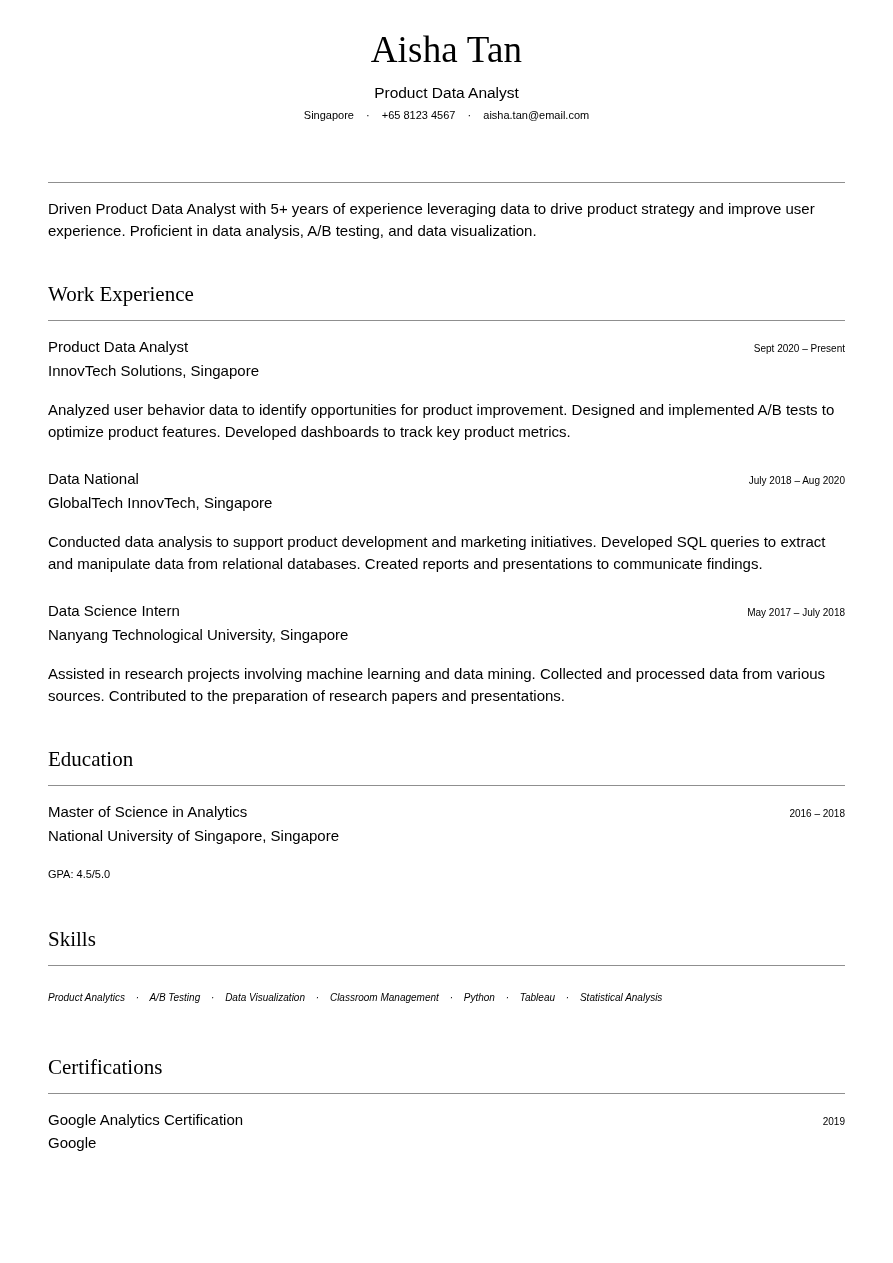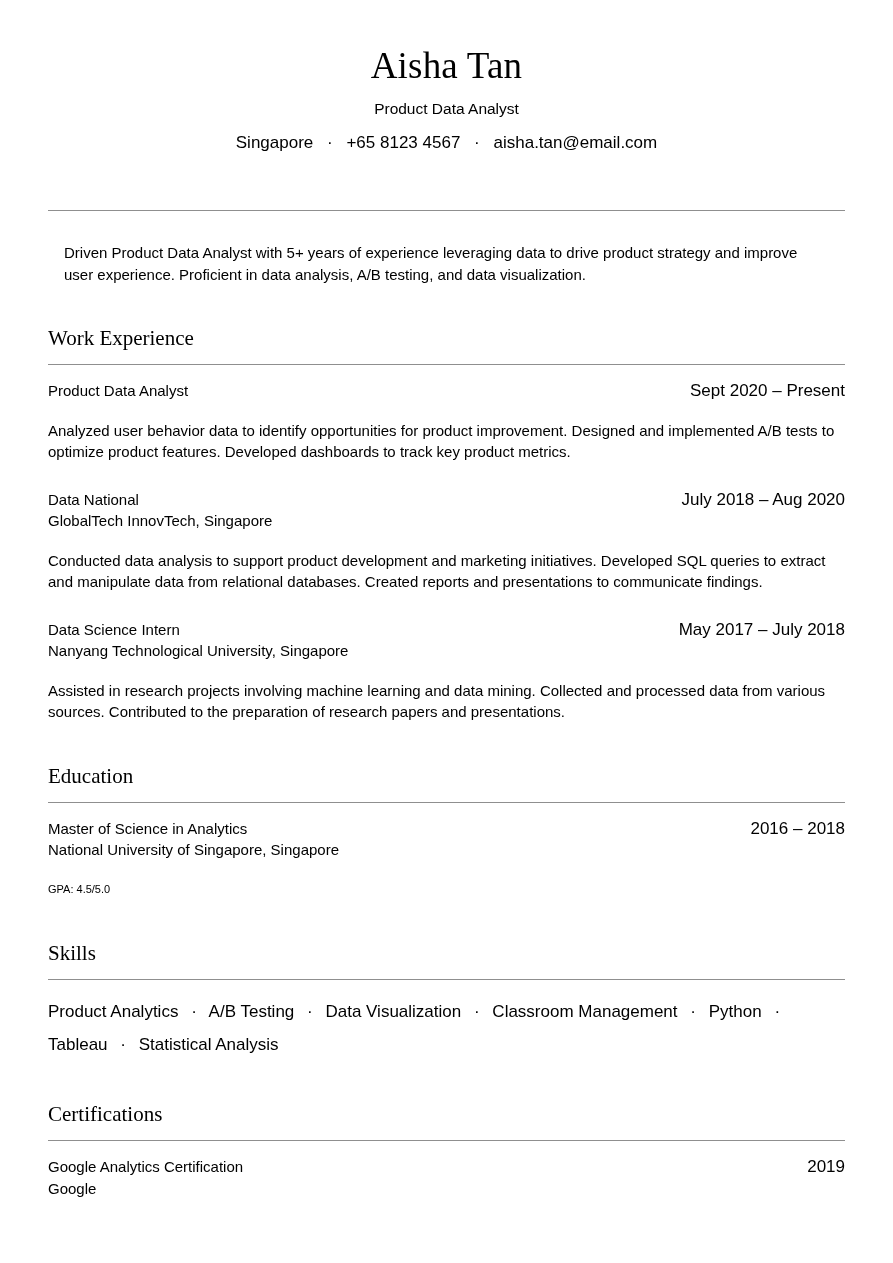--- a/index.html
+++ b/index.html
@@ -20,39 +20,38 @@
     height: 1263px;
     box-sizing: border-box;
     padding: 0 48px;
     position: relative;
     overflow: hidden;
   }
 
   
   .header {
     text-align: center;
-    padding-top: 44px;
+    padding-top: 28px;
   }
   .name {
     font-family: "Liberation Serif", serif;
     font-size: 37px;
     line-height: 44px;
     font-weight: 400;
     letter-spacing: 0.2px;
     margin: 0;
   }
   .headline {
     font-size: 15.5px;
     line-height: 22px;
     margin-top: 10px;
   }
   .contact {
-    font-size: 17px;
+    font-size: 11px;
     line-height: 22px;
-    margin-top: 12px;
   }
   .contact .sep {
     display: inline-block;
     padding: 0 9px;
   }
 
   
   .section {
     margin-top: 40px;
   }
@@ -71,39 +70,39 @@
     margin-top: 13px;
   }
 
   .section-body {
     padding-top: 15px;
   }
 
   .paragraph {
     font-size: 15px;
     line-height: 21.5px;
-    margin: 16px;
+    margin: 0;
   }
 
   
   .entry { margin-top: 0; }
   .entry + .entry { margin-top: 26px; }
 
   .entry-row {
     display: flex;
     justify-content: space-between;
     align-items: baseline;
     gap: 16px;
   }
   .entry-title {
     font-size: 15px;
     line-height: 21.5px;
   }
   .entry-date {
-    font-size: 17px;
+    font-size: 10px;
     line-height: 21.5px;
     white-space: nowrap;
     text-align: center;
   }
   .entry-sub {
     font-size: 15px;
     line-height: 21.5px;
   }
   .entry-desc {
     font-size: 15px;
@@ -111,22 +110,23 @@
     margin-top: 18px;
   }
   .entry-note {
     font-size: 11px;
     line-height: 21.5px;
     margin-top: 18px;
   }
 
   
   .skills {
-    font-size: 17px;
+    font-size: 10px;
     line-height: 33px;
+    font-style: italic;
   }
   .skills .sep {
     display: inline-block;
     padding: 0 8px;
   }
 </style>
 </head>
 <body>
 
 <div class="page">
@@ -153,20 +153,21 @@
   <div class="section">
     <h2 class="section-title">Work Experience</h2>
     <div class="rule"></div>
     <div class="section-body">
 
       <div class="entry">
         <div class="entry-row">
           <div class="entry-title">Product Data Analyst</div>
           <div class="entry-date">Sept 2020 – Present</div>
         </div>
+        <div class="entry-sub">InnovTech Solutions, Singapore</div>
         <div class="entry-desc">Analyzed user behavior data to identify opportunities for product improvement. Designed and implemented A/B tests to optimize product features. Developed dashboards to track key product metrics.</div>
       </div>
 
       <div class="entry">
         <div class="entry-row">
           <div class="entry-title">Data National</div>
           <div class="entry-date">July 2018 – Aug 2020</div>
         </div>
         <div class="entry-sub">GlobalTech InnovTech, Singapore</div>
         <div class="entry-desc">Conducted data analysis to support product development and marketing initiatives. Developed SQL queries to extract and manipulate data from relational databases. Created reports and presentations to communicate findings.</div>

